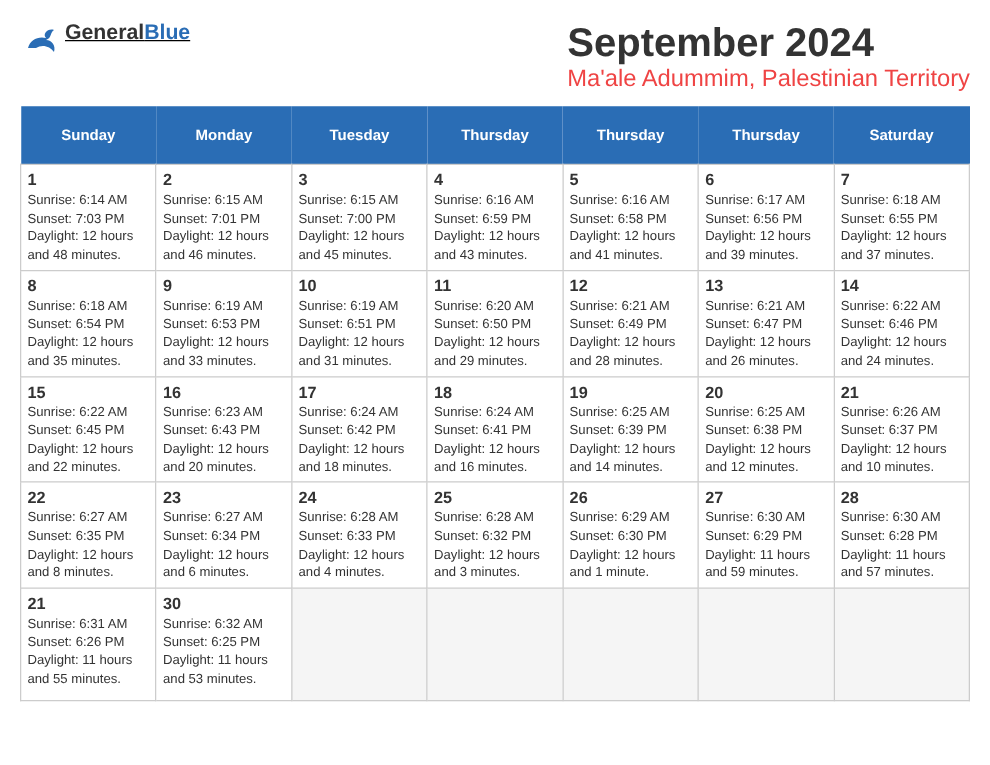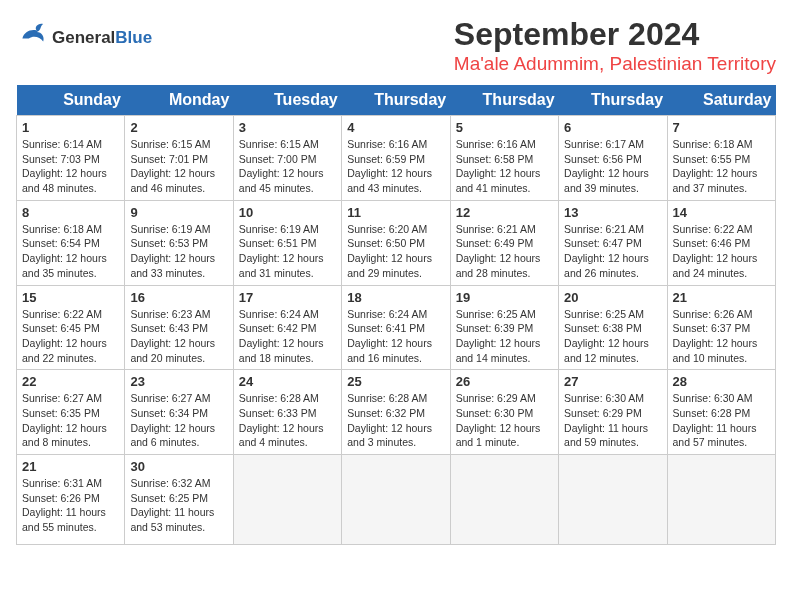--- a/index.html
+++ b/index.html
@@ -11,22 +11,23 @@
       padding: 16px;
     }
     .header {
       display: flex;
       justify-content: space-between;
       align-items: flex-start;
       margin-bottom: 10px;
     }
     .logo {
       display: flex;
-      align-items: flex-end;
+      align-items: flex-start;
       gap: 4px;
+      text-decoration: underline;
     }
     .logo-bird {
       width: 32px;
       height: 32px;
     }
     .title-block {
     }
     .month-title {
       font-size: 32px;
       font-weight: bold;
@@ -37,23 +38,23 @@
       color: #ef4444;
     }
     table {
       width: 100%;
       border-collapse: collapse;
       font-size: 11px;
     }
     th {
       background-color: #2a6db5;
       color: #fff;
-      padding: 6px 4px;
-      text-align: right;
-      font-size: 16px;
+      padding: 16px 4px;
+      text-align: center;
+      font-size: 12px;
       font-weight: bold;
     }
     td {
       border: 1px solid #ccc;
       vertical-align: top;
       padding: 4px 5px;
       width: calc(100% / 7);
       height: 80px;
       color: #333;
     }

